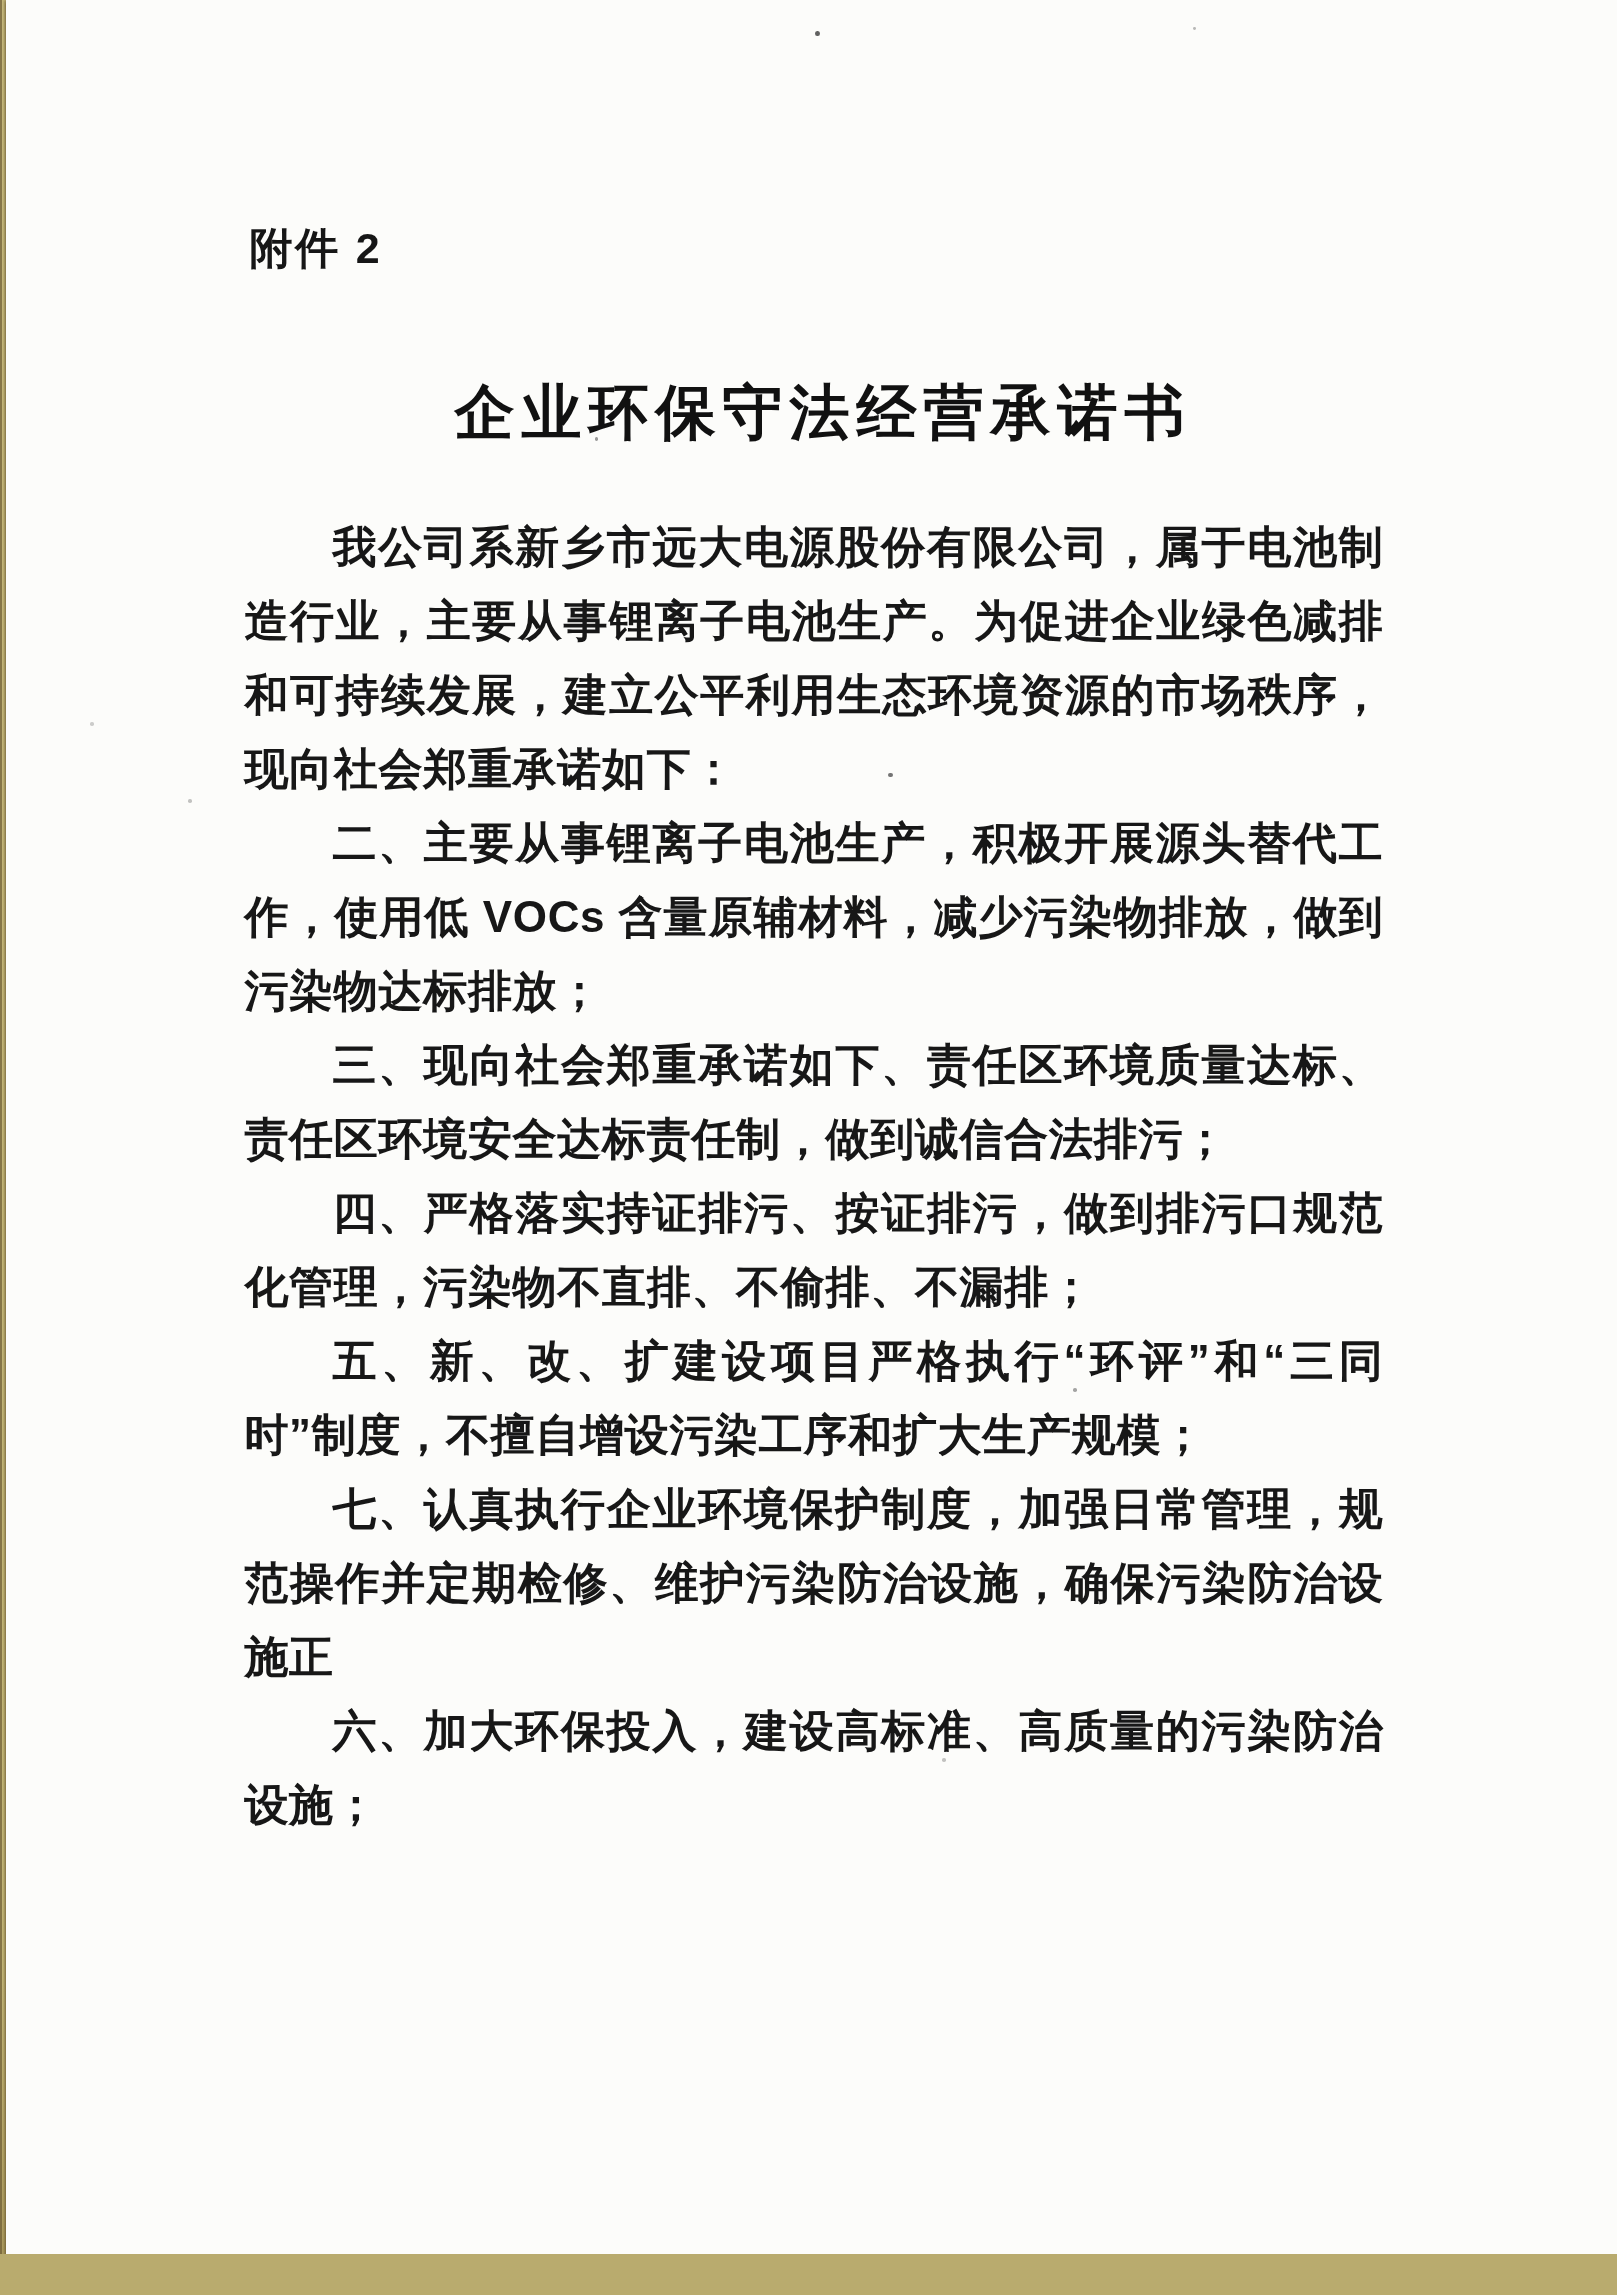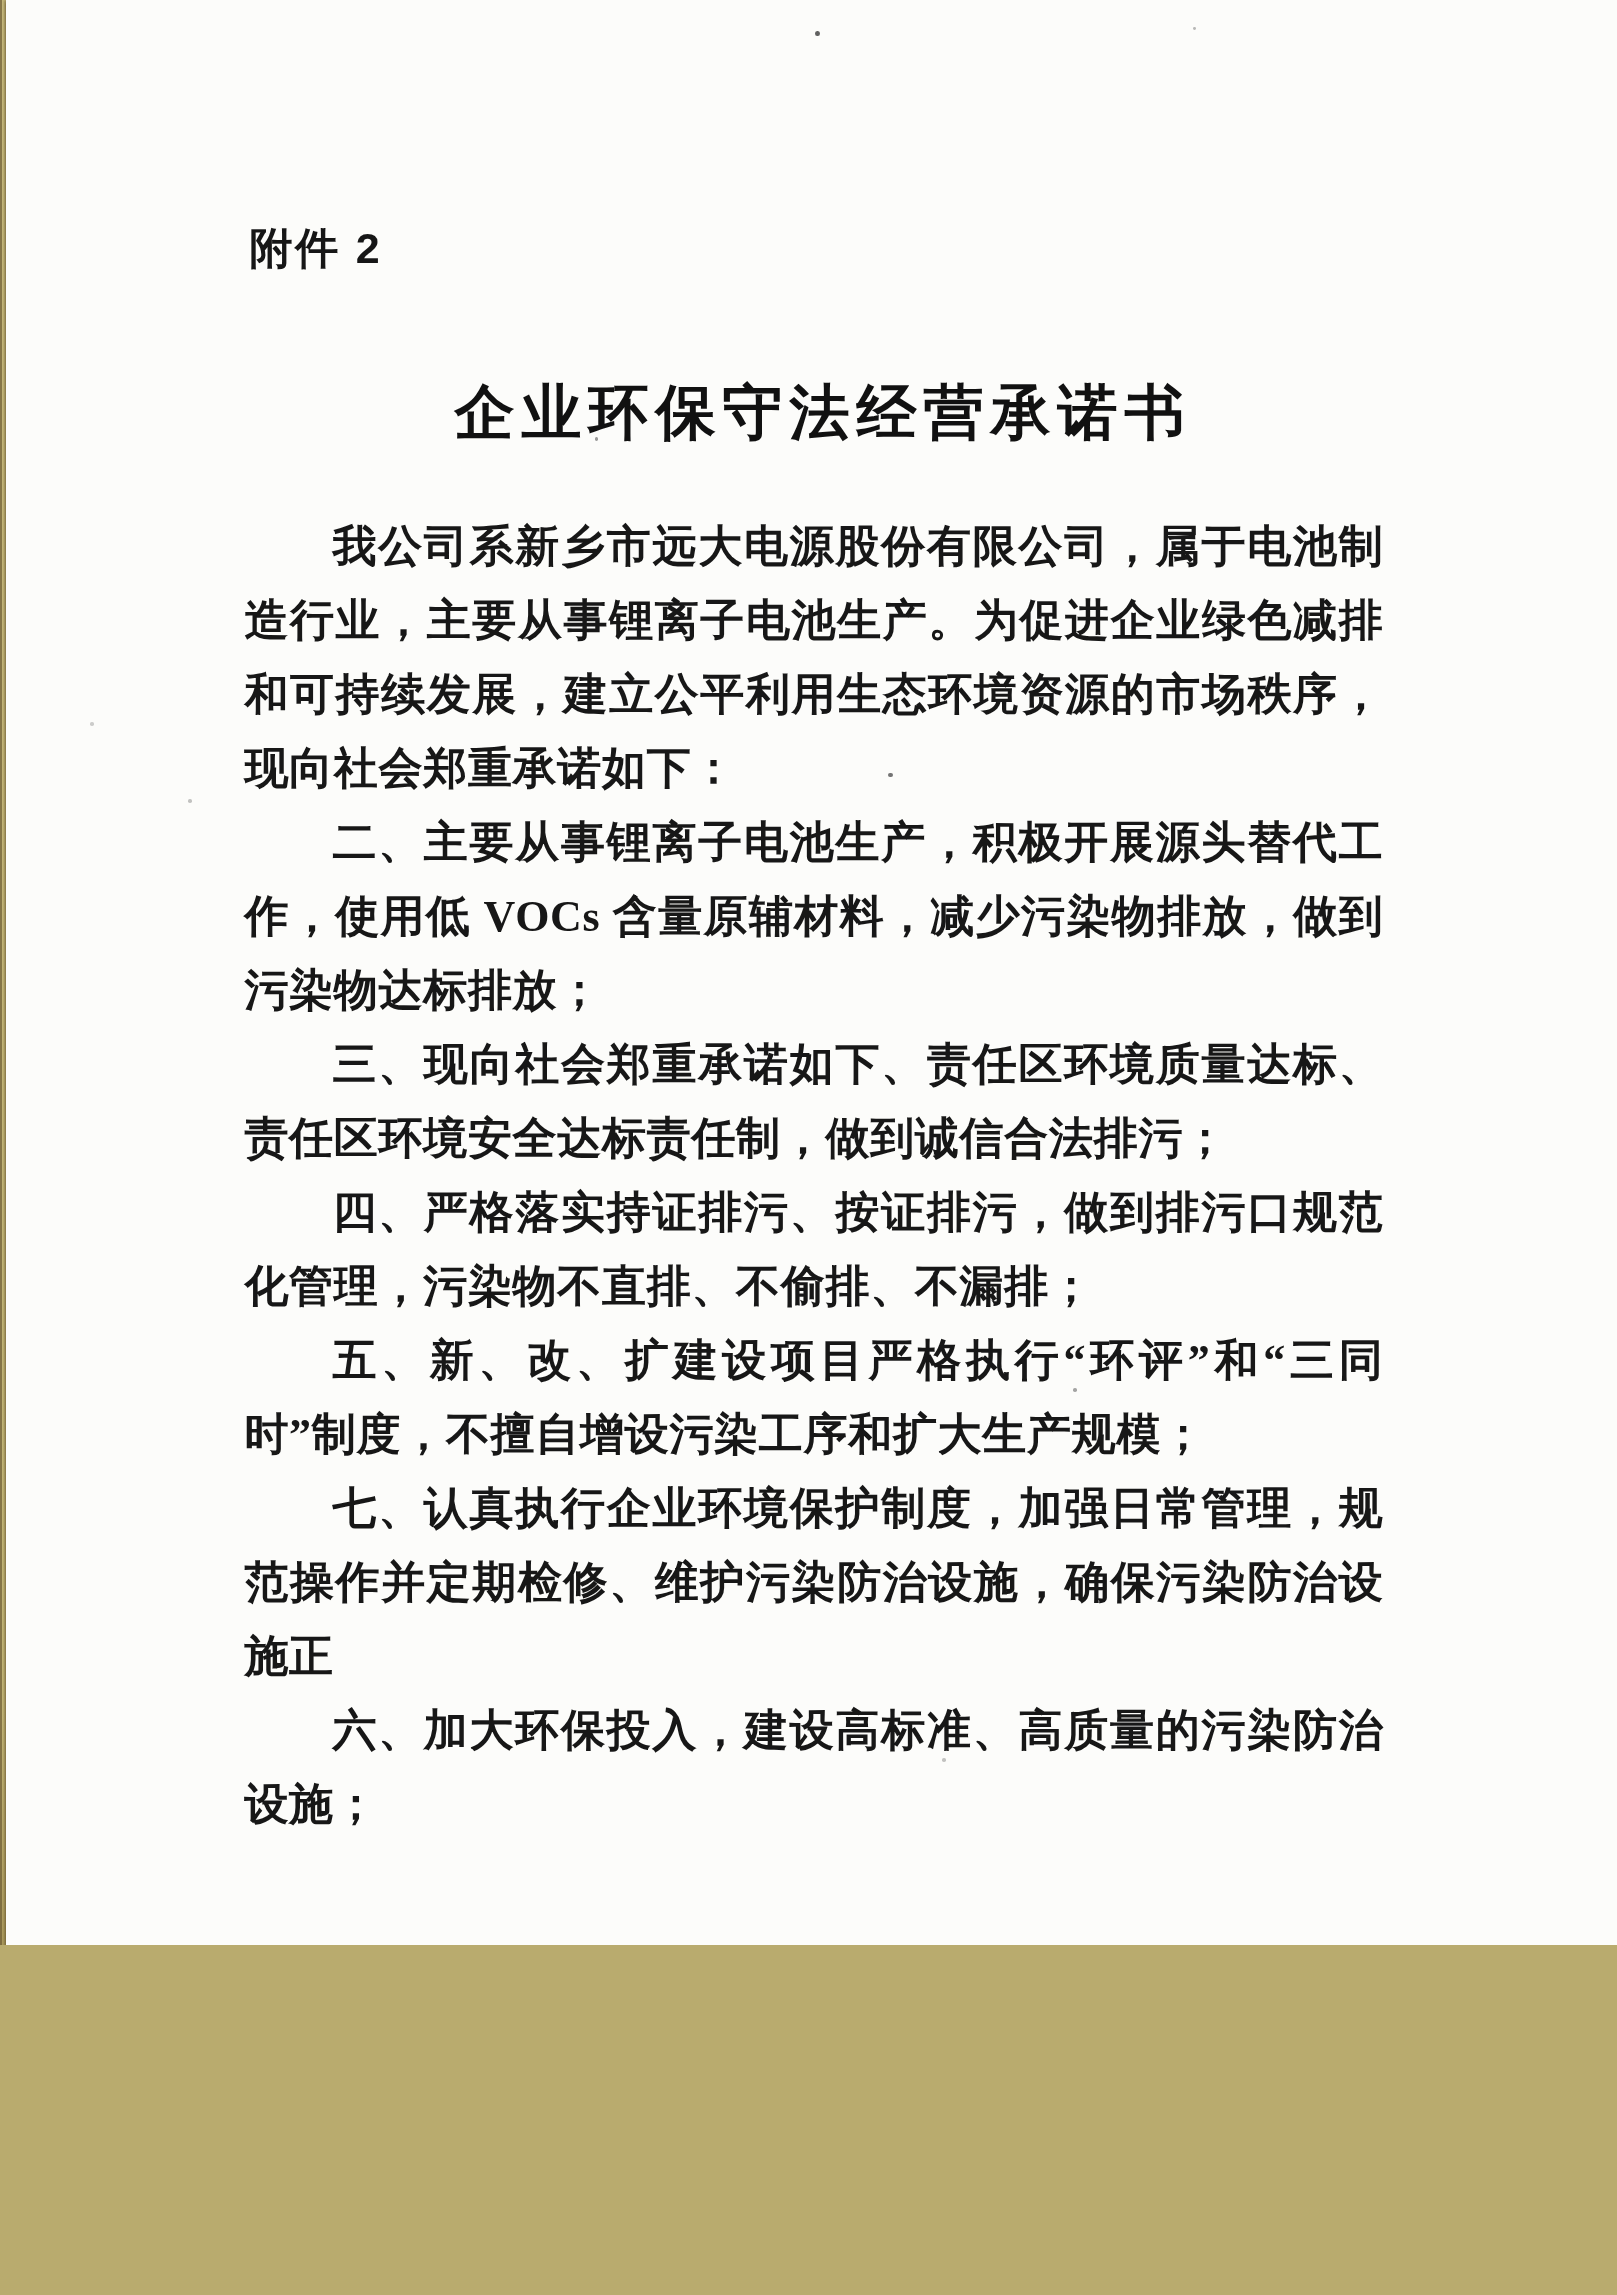--- a/index.html
+++ b/index.html
@@ -4,21 +4,21 @@
 <style>
   html, body {
     margin: 0;
     padding: 0;
     background: #b9ab6e;
     font-family: "Liberation Sans", "DejaVu Sans", sans-serif;
   }
   .canvas {
     position: relative;
     width: 1617px;
-    height: 1945px;
+    height: 2254px;
     overflow: hidden;
     background: linear-gradient(180deg, #c6b97c 0%, #c3b577 88%, #ac9b5e 100%);
   }
   
   .canvas::before {
     content: "";
     position: absolute;
     left: 0; top: 0; bottom: 0;
     width: 2.1px;
     background: #6b5a33;
@@ -49,21 +49,20 @@
     line-height: 61px;
     font-weight: 700;
     text-align: center;
     letter-spacing: 7px;
     padding-left: 22px;
     color: #111;
   }
   .content {
     margin: 67px 234px 0 238px;
     color: #171717;
-    font-family: Liberation Serif, serif;
   }
   .content p {
     margin: 0;
     font-size: 44px;
     line-height: 74px;
     font-weight: 600;
     text-indent: 2em;
     text-align: justify;
     text-justify: inter-ideograph;
     letter-spacing: 0.7px;

